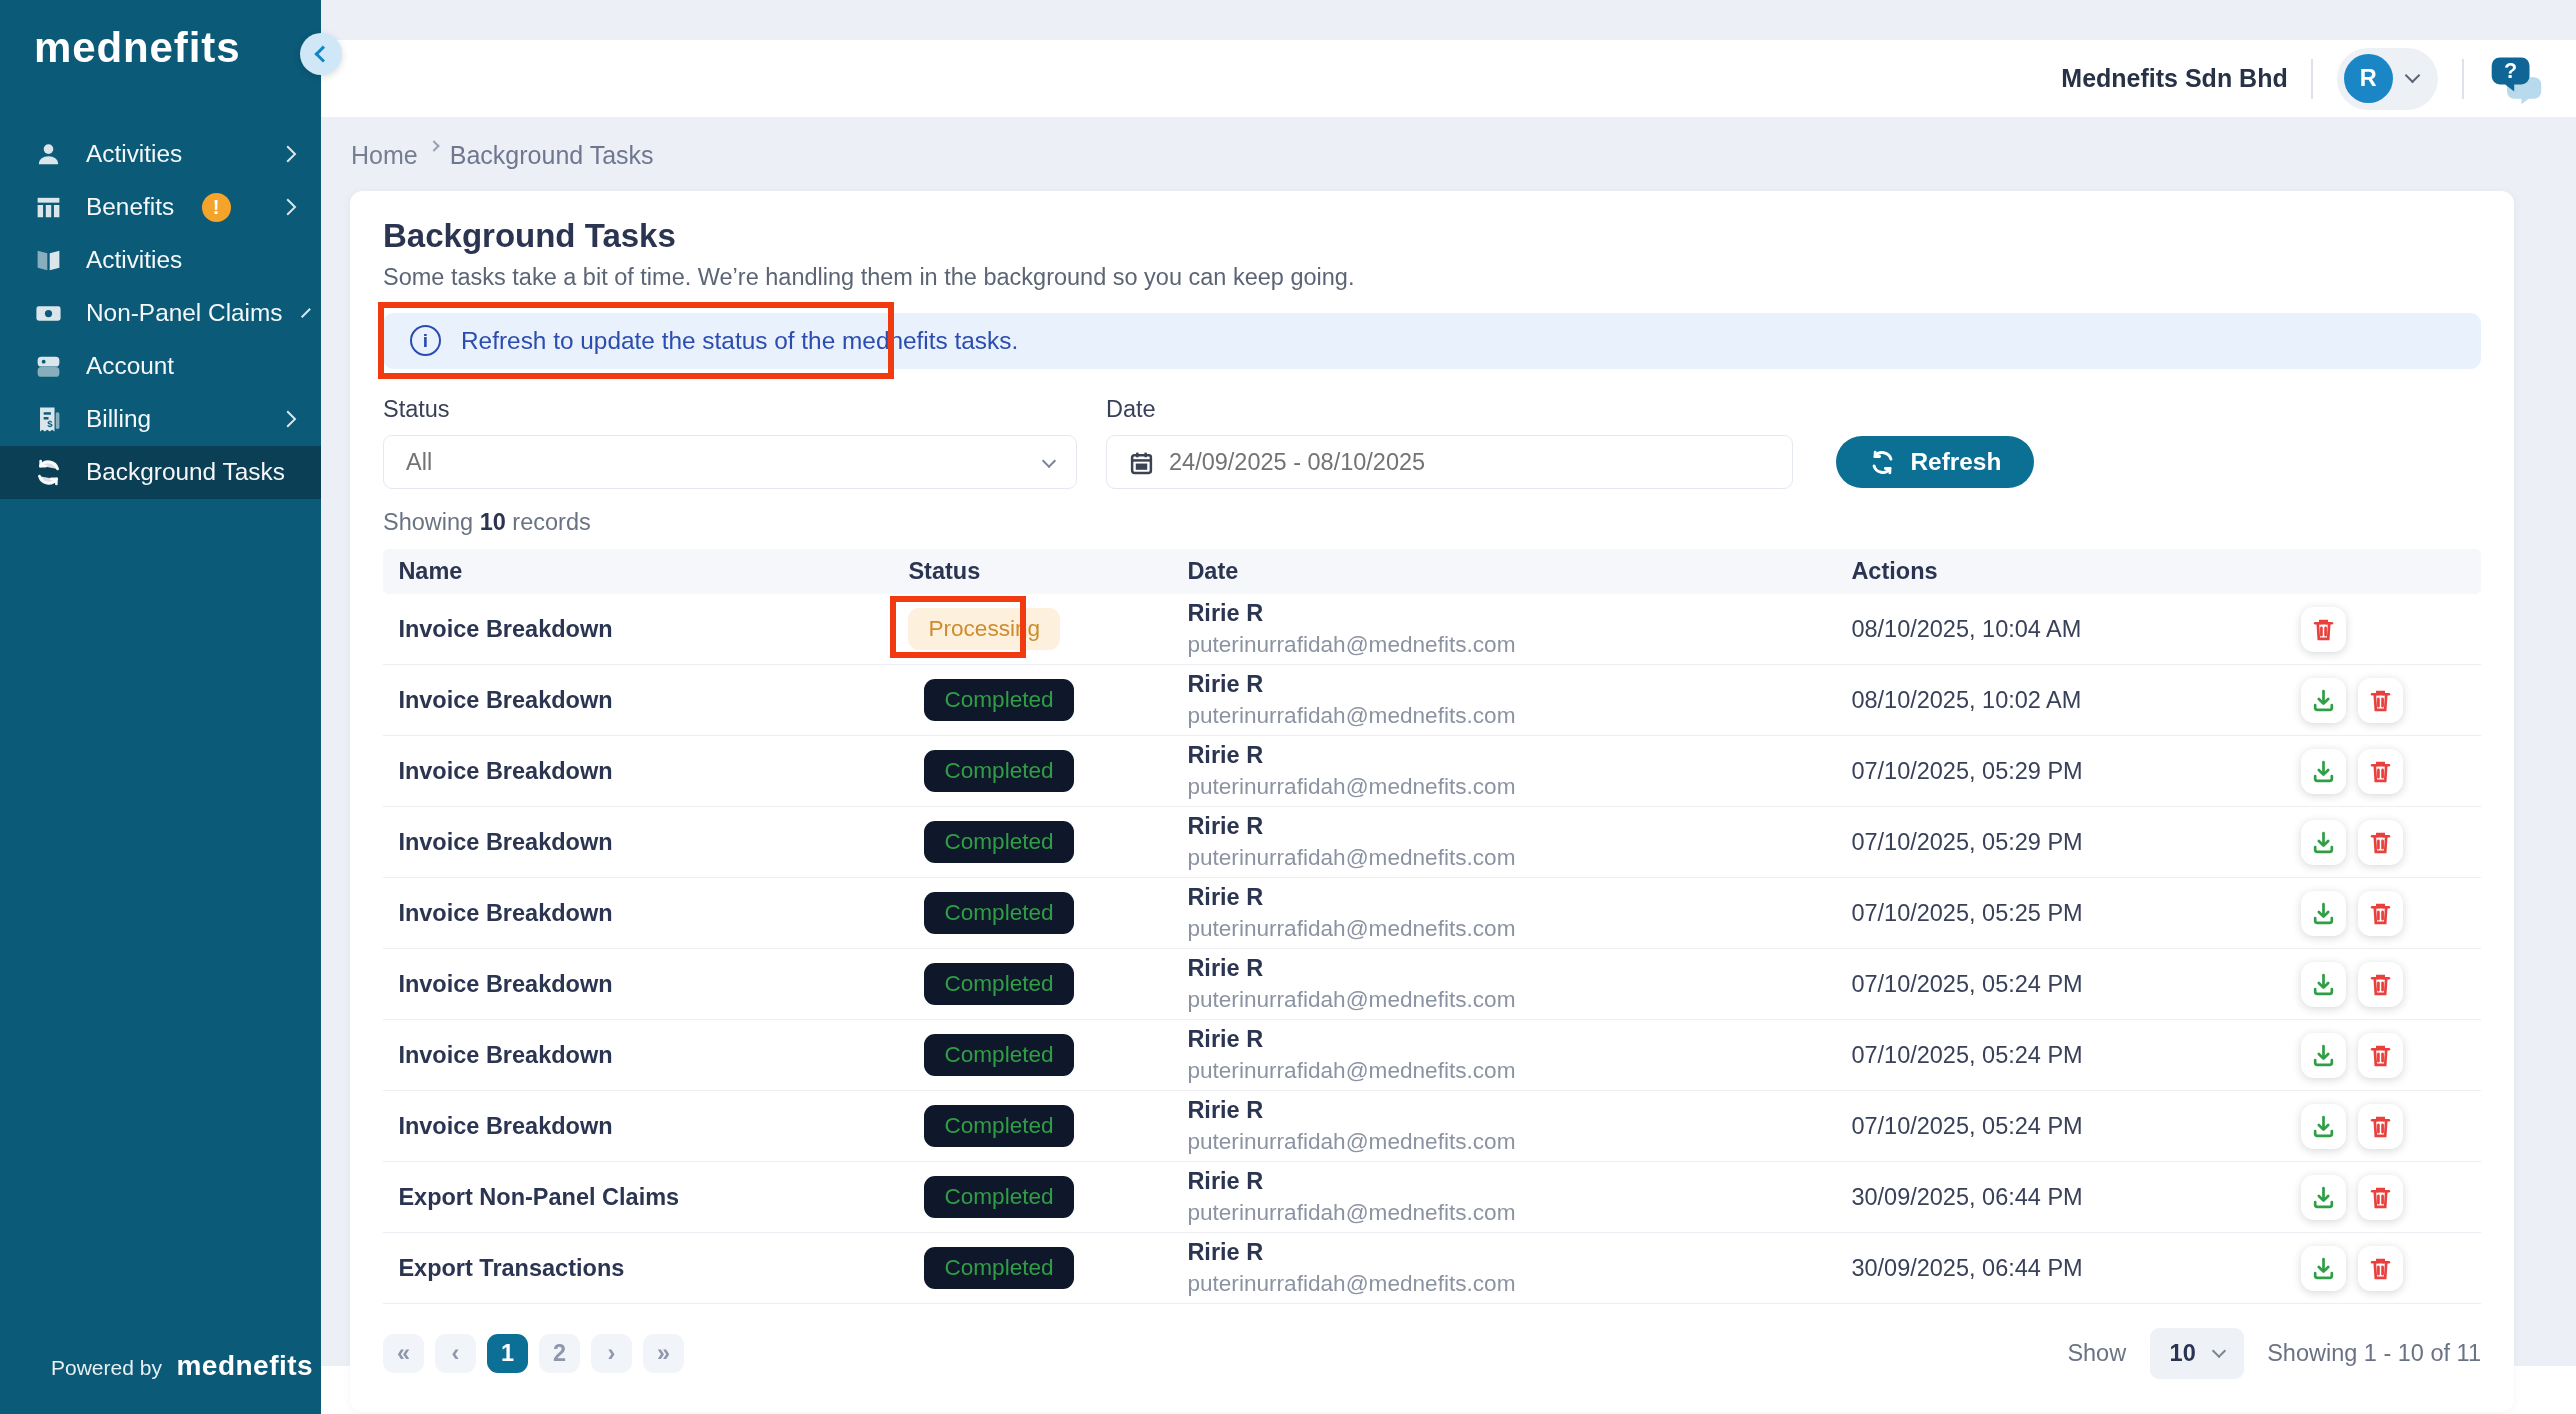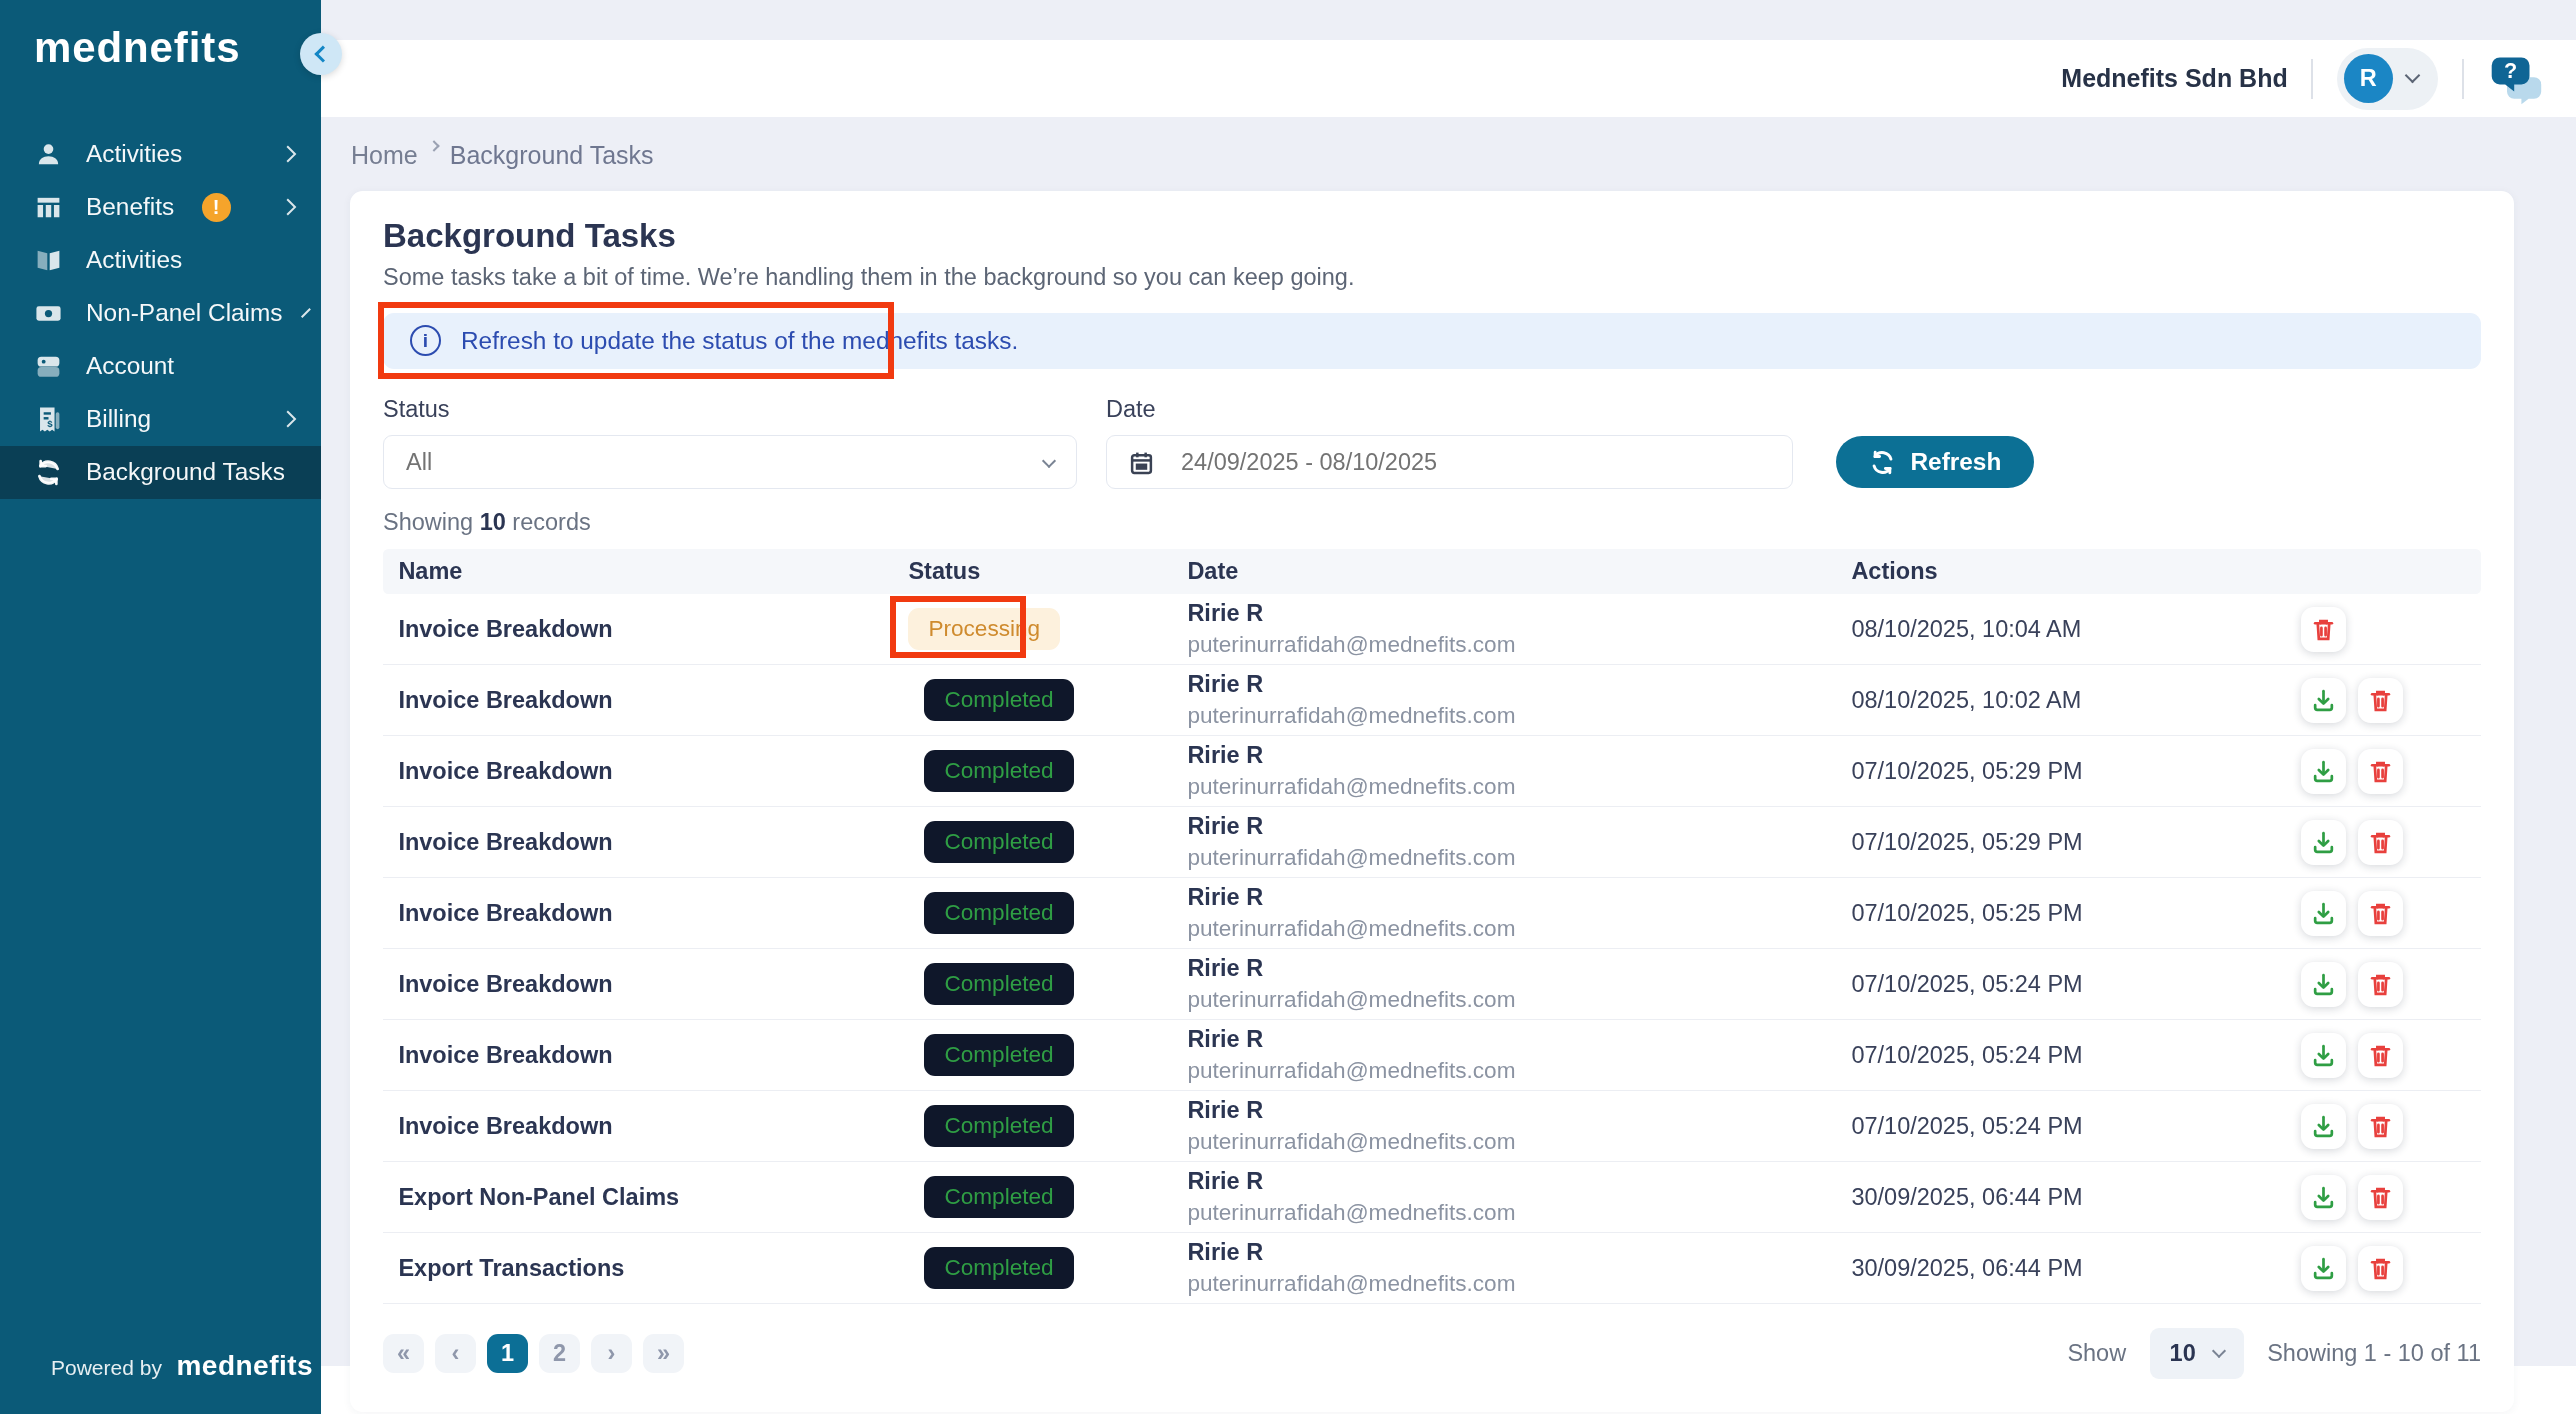--- a/index.html
+++ b/index.html
@@ -51,21 +51,21 @@
   .annot { border:6.3px solid #f13a10; position:absolute; pointer-events:none; }
   .annot1 { left:-5.4px; top:-11px; width:516px; height:77px; }
 
   
   .filters { display:flex; align-items:flex-end; margin-bottom:20px; }
   .field { display:flex; flex-direction:column; }
   .field-label { font-size:23.5px; color:#39415a; margin-bottom:12.7px; }
   .select, .date-input { height:54px; background:#fff; border:1.8px solid #e4e8f0; border-radius:9px; display:flex; align-items:center; font-size:23.5px; color:#737373; padding:0 22px; cursor:pointer; }
   .select { width:694px; justify-content:space-between; margin-right:29px; }
   .sel-chev { width:10px; height:10px; border-right:2.7px solid #7a8494; border-bottom:2.7px solid #7a8494; transform:rotate(45deg); margin-top:-3.6px; }
-  .date-input { width:687px; gap:27px; }
+  .date-input { width:687px; gap:15px; }
   .date-input svg { flex:none; }
   .refresh-btn { margin-left:43px; height:52px; padding:0 33px; background:#0c7095; border:none; border-radius:26px; color:#fff; font-size:24.4px; font-weight:600; font-family:inherit; display:flex; align-items:center; gap:14.5px; margin-bottom:0.9px; cursor:pointer; }
 
   .summary { font-size:23.5px; color:#6a7383; margin:3.6px 0 12.7px; }
   .summary b { color:#2b3552; }
 
   
   .thead, .trow { display:grid; grid-template-columns:510px 279px 664px 433px 1fr; align-items:center; padding-left:15.4px; }
   .thead { background:#f5f7fa; height:45px; border-radius:5.4px; font-weight:bold; font-size:23.5px; color:#2b3552; }
   .trow { height:71px; border-bottom:1.8px solid #eceef3; }

